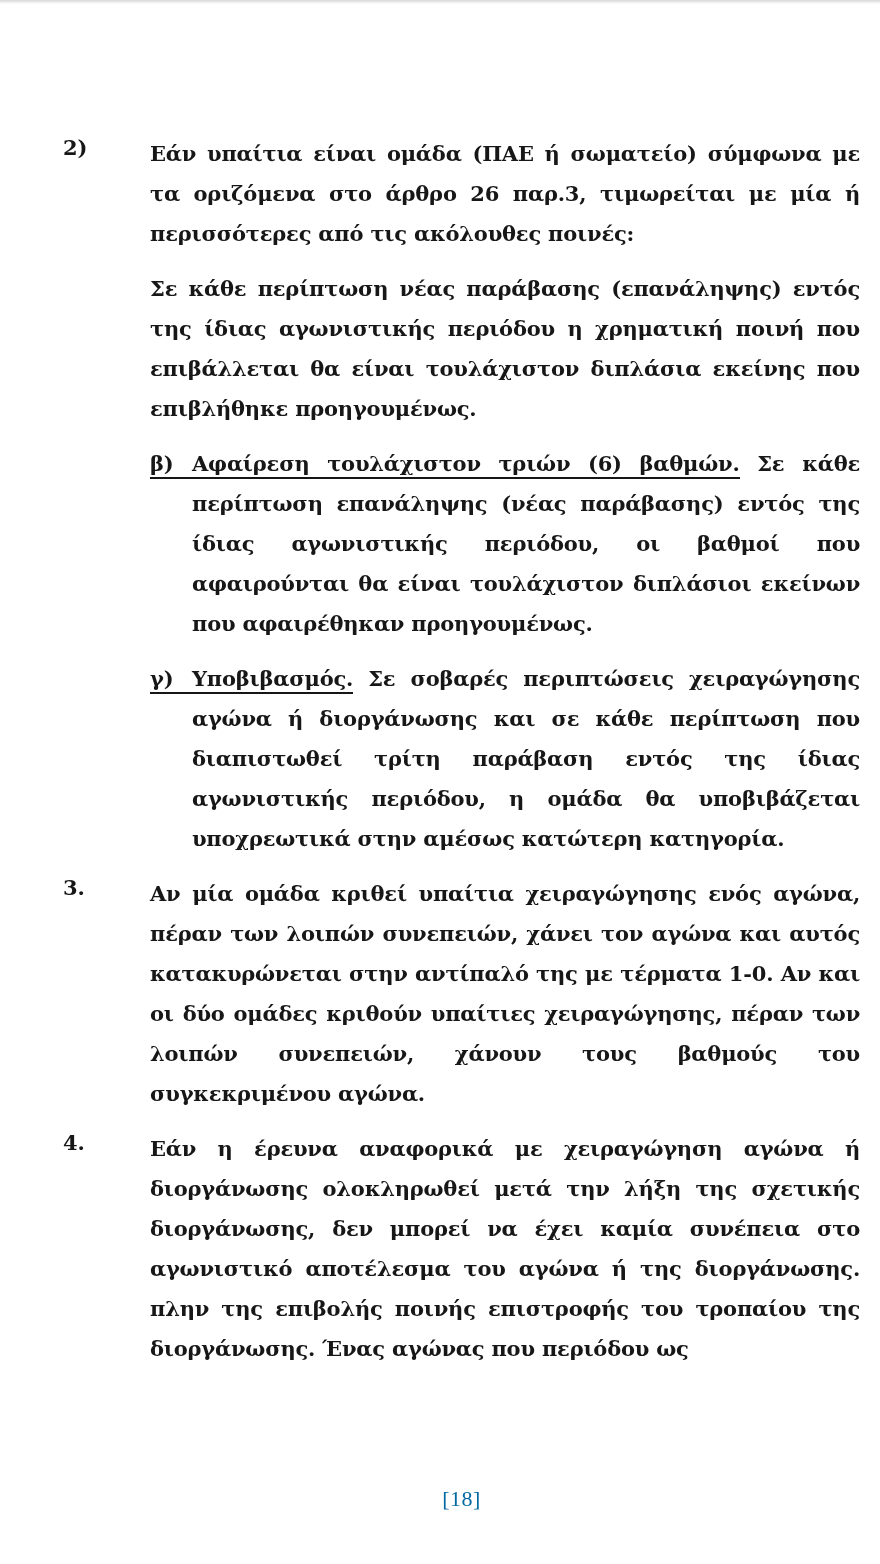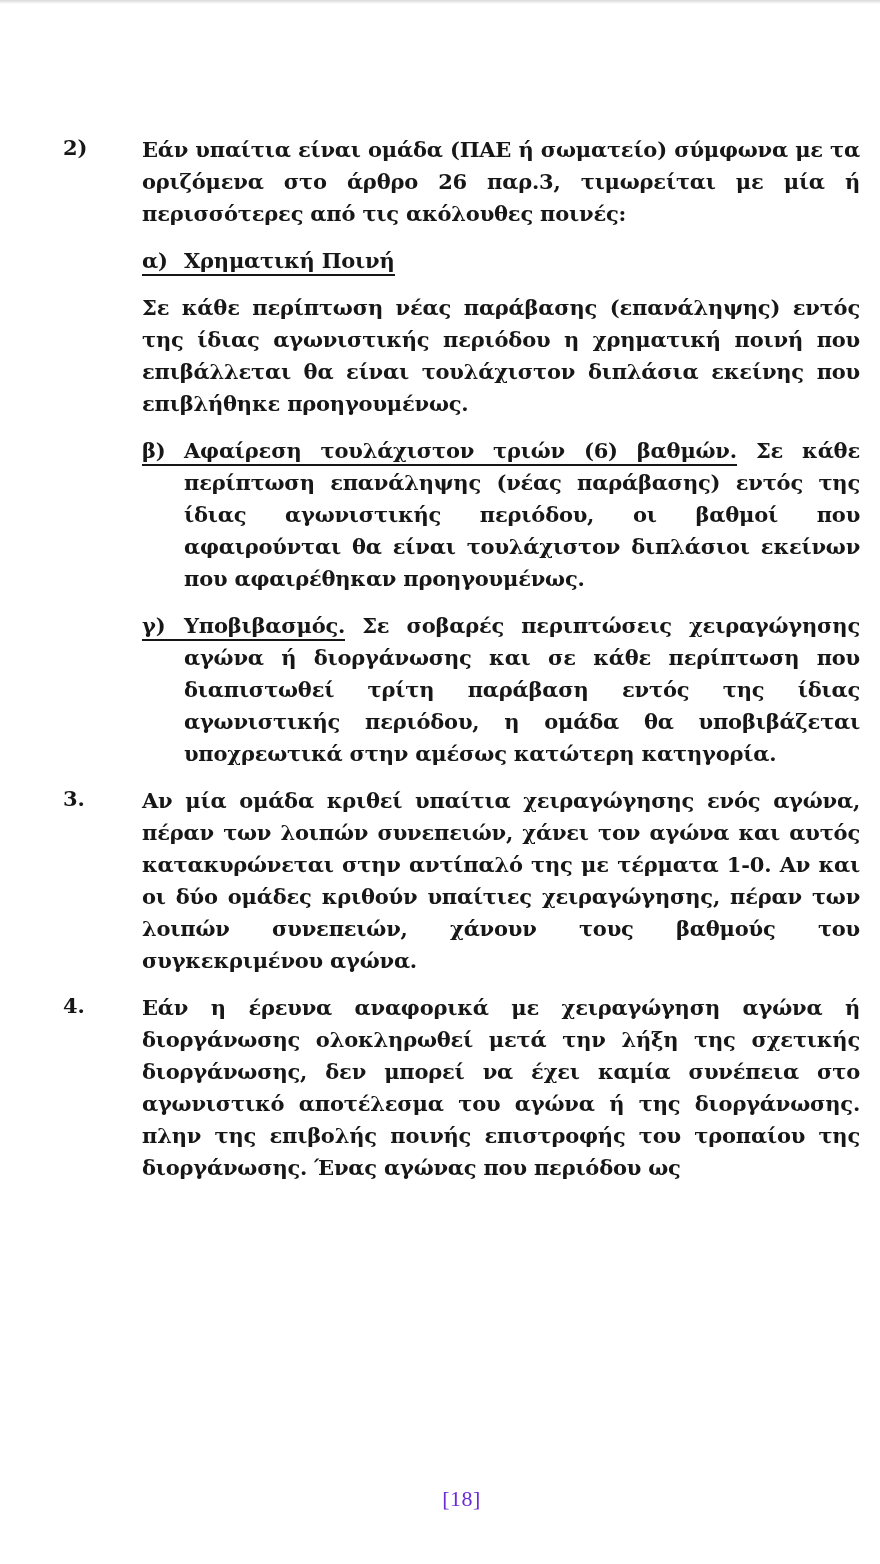--- a/index.html
+++ b/index.html
@@ -17,53 +17,52 @@
     background: linear-gradient(#d8d8d8, #ffffff);
   }
   .content {
     position: absolute;
     top: 134px; left: 63px; right: 20px;
   }
   .item { position: relative; padding-left: 70px; }
   .item-gap { margin-top: 8px; }
   .num { position: absolute; left: 0; top: 0; font-size: 21px; line-height: 28px; }
   p {
-    margin: 0 0 15px 9px;
+    margin: 0 0 15px 17px;
     font-size: 21px;
-    line-height: 32px;
+    line-height: 40px;
     text-align: justify;
     letter-spacing: -0.2px;
   }
   .sub { padding-left: 42px; text-indent: -42px; }
   .marker { display: inline-block; width: 42px; text-indent: 0; }
   .u { border-bottom: 2.5px solid #161616; padding-bottom: 1px; }
   .pageno {
     position: absolute;
     top: 1486px; left: 63px; right: 20px;
     text-align: center;
     font-family: "Liberation Serif", serif;
     font-weight: normal;
     font-size: 22px;
     letter-spacing: 0.5px;
-    color: #6d28d9;
+    color: #0369a1;
   }
 </style>
 </head>
 <body>
 
 <div class="scan-edge"></div>
 
 <div class="content">
 
   <div class="item">
     <span class="num">2)</span>
 
     <p>Εάν υπαίτια είναι ομάδα (ΠΑΕ ή σωματείο) σύμφωνα με τα οριζόμενα στο άρθρο 26 παρ.3, τιμωρείται με μία ή περισσότερες από τις ακόλουθες ποινές:</p>
 
-    <p class="sub"><span class="u"><span class="marker">α)</span><span>Χρηματική Ποινή</span></span></p>
 
 
 
 
     <p>Σε κάθε περίπτωση νέας παράβασης (επανάληψης) εντός της ίδιας αγωνιστικής περιόδου η χρηματική ποινή που επιβάλλεται θα είναι τουλάχιστον διπλάσια εκείνης που επιβλήθηκε προηγουμένως.</p>
 
     <p class="sub"><span class="u"><span class="marker">β)</span><span>Αφαίρεση τουλάχιστον τριών (6) βαθμών.</span></span> <span>Σε κάθε περίπτωση επανάληψης (νέας παράβασης) εντός της ίδιας αγωνιστικής περιόδου, οι βαθμοί που αφαιρούνται θα είναι τουλάχιστον διπλάσιοι εκείνων που αφαιρέθηκαν προηγουμένως.</span></p>
 
     <p class="sub"><span class="u"><span class="marker">γ)</span><span>Υποβιβασμός.</span></span> <span>Σε σοβαρές περιπτώσεις χειραγώγησης αγώνα ή διοργάνωσης και σε κάθε περίπτωση που διαπιστωθεί τρίτη παράβαση εντός της ίδιας αγωνιστικής περιόδου, η ομάδα θα υποβιβάζεται υποχρεωτικά στην αμέσως κατώτερη κατηγορία.</span></p>
 

